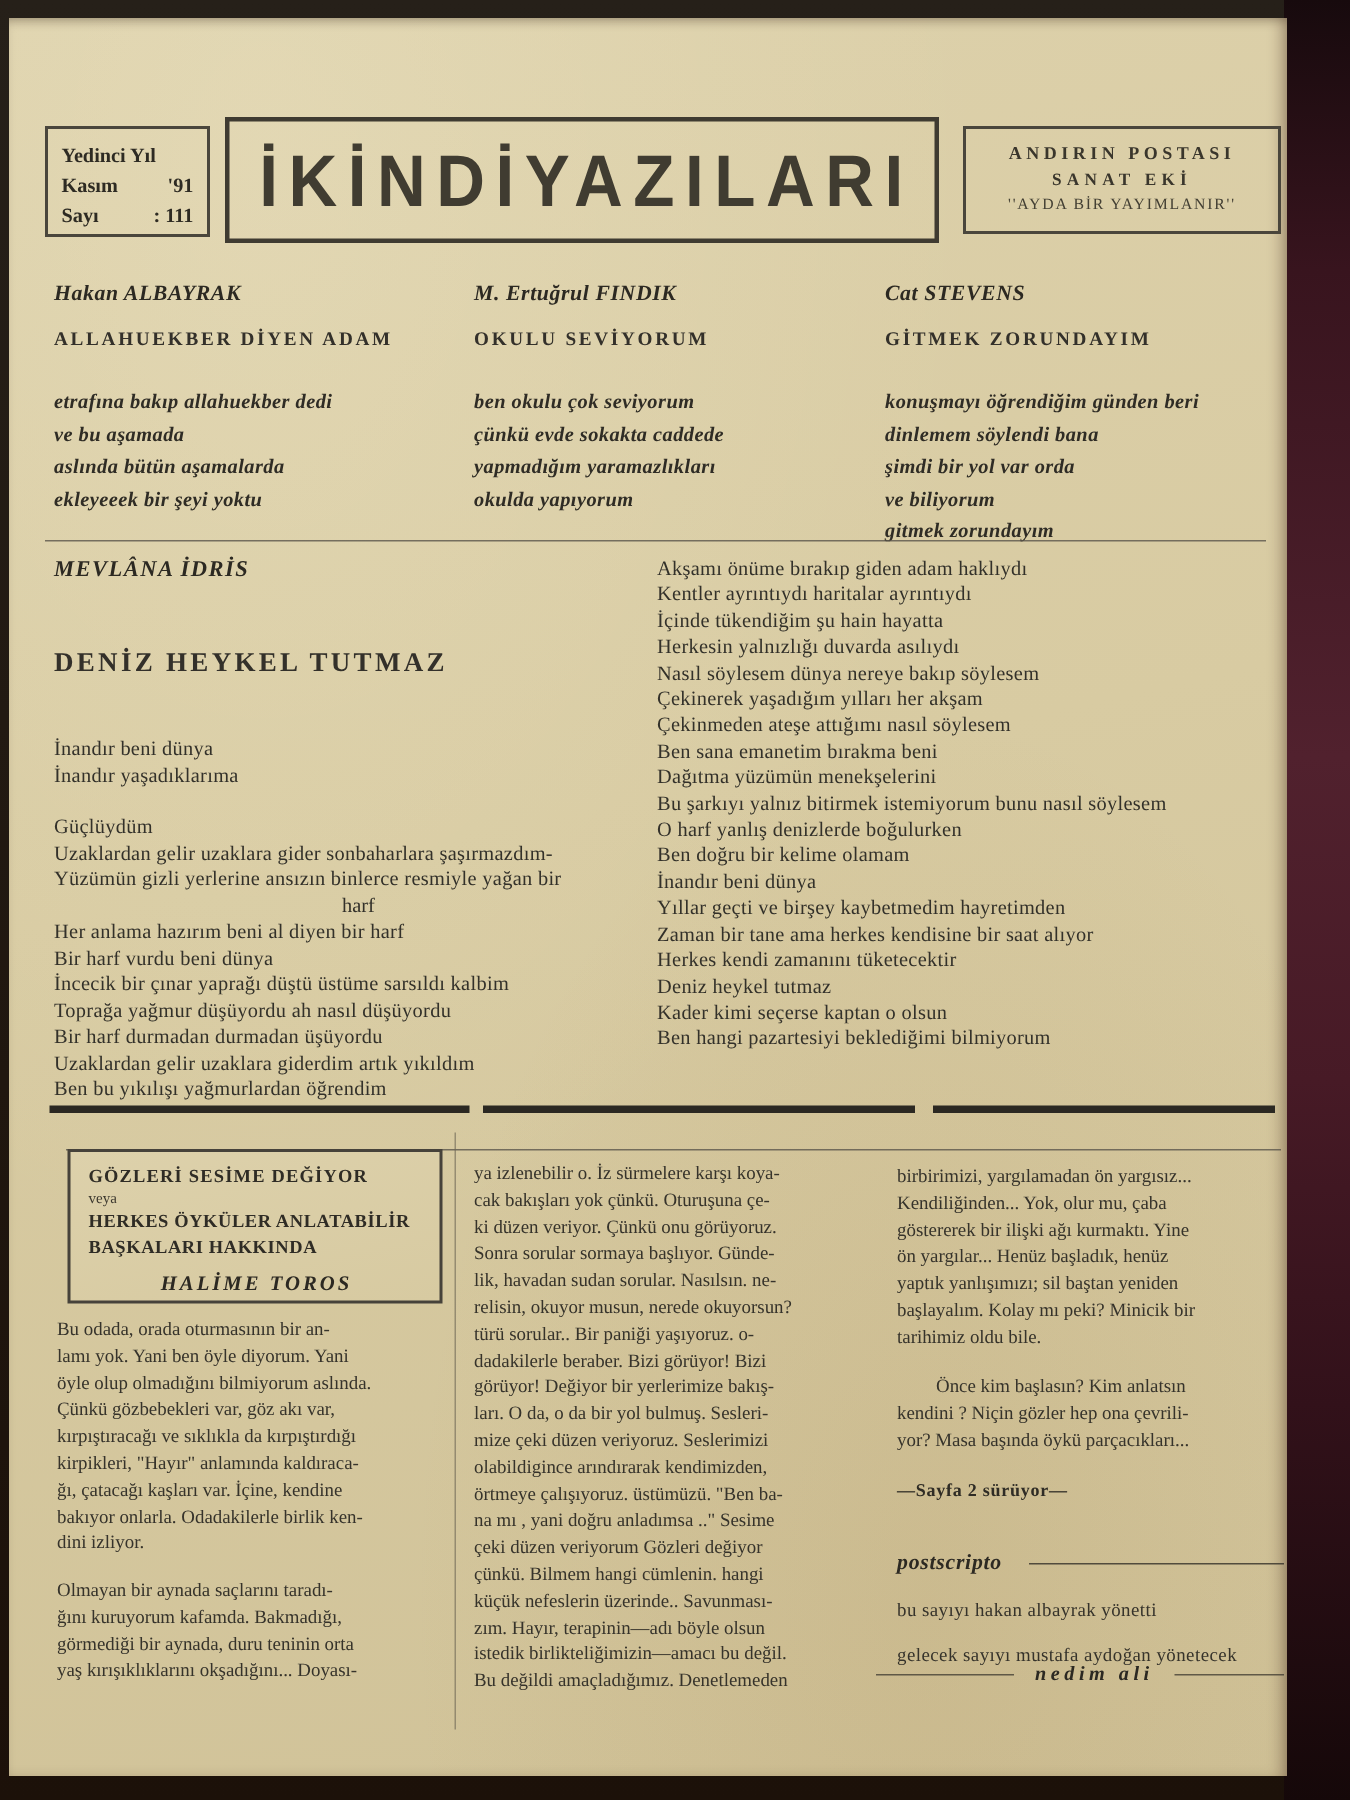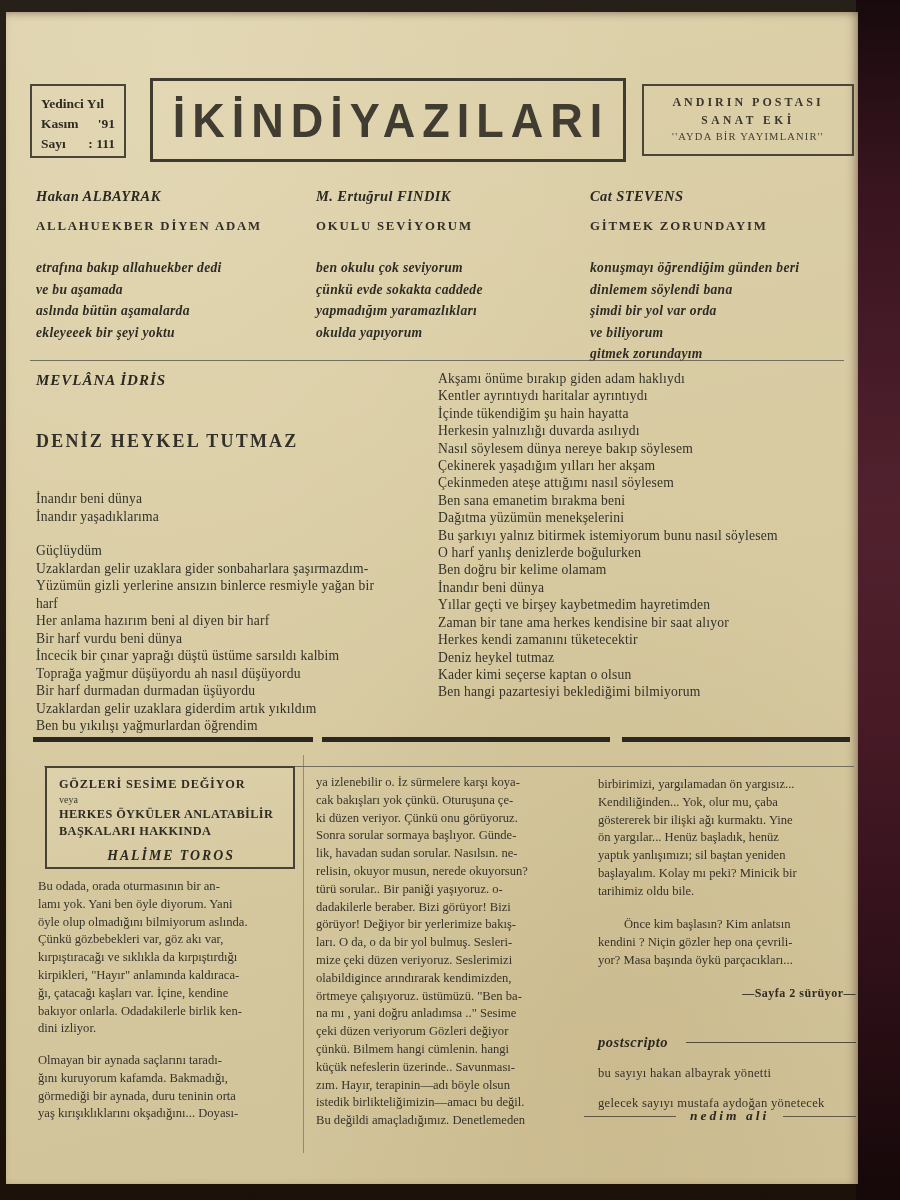--- a/index.html
+++ b/index.html
@@ -12,21 +12,21 @@
     background:
       radial-gradient(ellipse at 72% 90%, rgba(140,100,40,.10), transparent 40%),
       radial-gradient(ellipse at 20% 8%, rgba(255,250,225,.18), transparent 50%),
       linear-gradient(168deg,#ddd1ab 0%,#d8cba2 45%,#d0c298 100%);
     box-shadow:inset -7px 0 10px -4px rgba(60,30,20,.38), inset 0 5px 8px -4px rgba(40,25,15,.35);
     color:#35322a;}
   .abs{position:absolute;}
   pre{margin:0;font-family:inherit;white-space:pre;}
 
   
-  .issue-box{left:24px;top:72px;width:96px;height:74px;border:2px solid #4a463c;
+  .issue-box{left:24px;top:72px;width:110px;height:74px;border:2px solid #4a463c;
     padding:8px 9px 0 9px;box-sizing:border-box;font-weight:bold;font-size:13.5px;color:#2e2b23;}
   .issue-row{display:flex;justify-content:space-between;line-height:20px;}
   .title-box{left:144px;top:66px;width:476px;height:84px;border:3px solid #3f3b31;box-sizing:border-box;
     display:flex;align-items:center;justify-content:center;}
   .mast-title{font-family:"Liberation Sans","DejaVu Sans",sans-serif;font-weight:bold;
     font-size:45px;letter-spacing:7px;color:#403c31;transform:scaleY(1.08);line-height:1;padding-left:6px;}
   .edition-box{left:636px;top:72px;width:212px;height:72px;border:2px solid #4a463c;box-sizing:border-box;
     text-align:center;padding-top:9px;color:#3a362c;}
   .ed1{font-size:12px;font-weight:bold;letter-spacing:3px;color:#45413593;}
   .ed1 b{color:#3a362c;}
@@ -41,37 +41,37 @@
     line-height:21.5px;letter-spacing:.3px;color:#2f2c25;}
 
   .rule{height:1px;background:#5a554b;opacity:.8;}
 
   
   .f-author{font-size:15px;font-weight:bold;font-style:italic;letter-spacing:1px;color:#2c2922;}
   .f-title{font-size:18px;font-weight:bold;letter-spacing:2.2px;margin-top:42px;color:#33302a;}
   .f-lines{font-size:13.6px;line-height:17.5px;letter-spacing:.2px;color:#33312a;}
   .st1{margin-top:38px;}
   .st2{margin-top:17px;}
-  .overflow-word{font-size:13.6px;line-height:17.5px;text-align:left;padding-right:26px;color:#33312a;}
+  .overflow-word{font-size:13.6px;line-height:17.5px;text-align:center;padding-right:26px;color:#33312a;}
 
   
   .bar{position:absolute;top:725px;height:5px;background:#2b2822;}
 
   
   .story-rule{left:38px;top:754px;width:810px;}
   .story-box{left:39px;top:754px;width:250px;height:103px;border:2px solid #46423a;box-sizing:border-box;
     background:linear-gradient(168deg,#ddd1ab,#d7caa1);padding:9px 10px 0 12px;}
   .sb1{font-size:12.3px;font-weight:bold;letter-spacing:.8px;color:#2f2c25;}
   .sb-or{font-size:10px;margin-top:2px;color:#3c382e;}
   .sb2{font-size:12.3px;font-weight:bold;letter-spacing:.4px;margin-top:2px;color:#2f2c25;}
   .sb-author{font-size:13.8px;font-weight:bold;font-style:italic;letter-spacing:2px;
     text-align:center;margin-top:9px;color:#2c2922;}
   .body-text{font-size:12.6px;line-height:17.8px;color:#36332b;}
   .vdiv{position:absolute;left:297px;top:743px;width:1px;height:398px;background:#6b6454;opacity:.6;}
-  .contin{font-size:12px;font-weight:bold;letter-spacing:.5px;text-align:right;color:#2f2c25;}
+  .contin{font-size:12px;font-weight:bold;letter-spacing:.5px;text-align:left;color:#2f2c25;}
 
   
   .ps-row{display:flex;align-items:center;}
   .ps-label{font-size:14.5px;font-weight:bold;font-style:italic;color:#2c2922;letter-spacing:.5px;}
   .ps-line{flex:1;border-top:1.6px solid #3b372e;margin-left:18px;opacity:.85;}
   .ps-body{font-size:12.6px;line-height:22px;color:#36332b;letter-spacing:.3px;}
   .sig-row{display:flex;align-items:center;}
   .sig-line-l{width:92px;border-top:1.4px solid #3b372e;opacity:.75;}
   .sig-line-r{flex:1;border-top:1.4px solid #3b372e;opacity:.75;}
   .sig-name{font-size:13.5px;font-weight:bold;font-style:italic;letter-spacing:3px;

